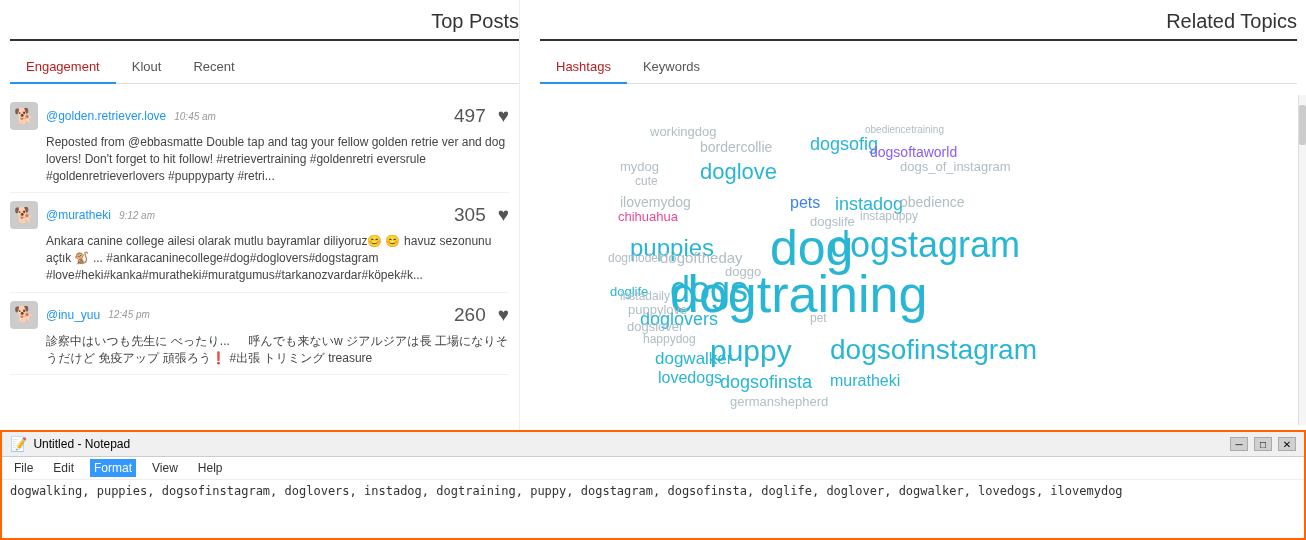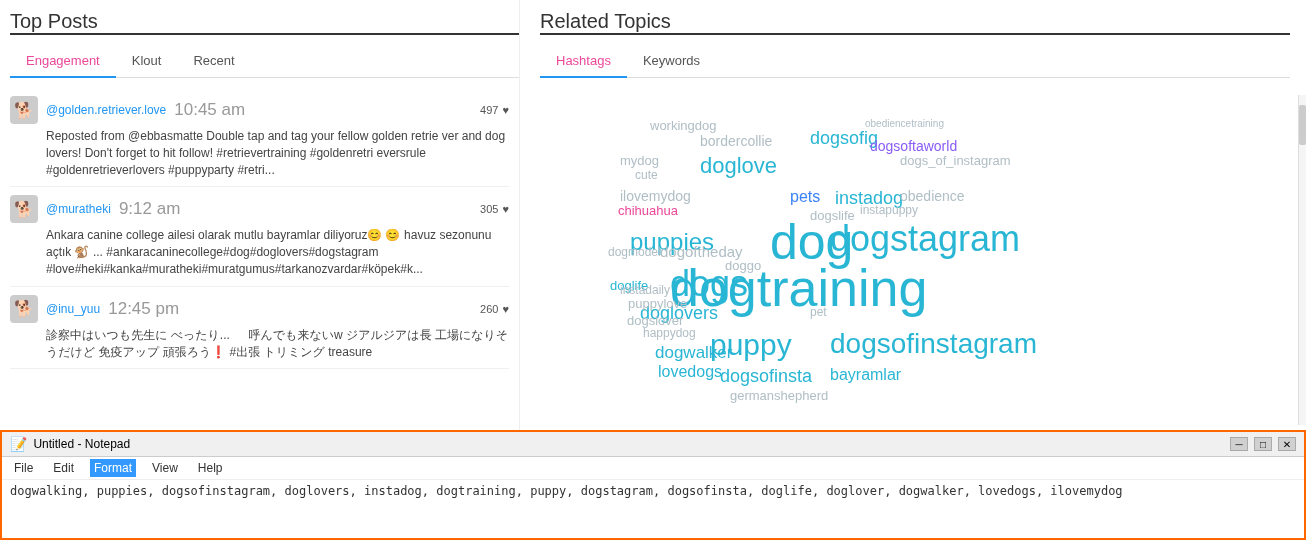--- a/index.html
+++ b/index.html
@@ -23,20 +23,22 @@
     .left-panel {
       width: 520px;
       padding: 10px 0 0 10px;
       border-right: 1px solid #eee;
     }
 
     .section-title {
       font-size: 20px;
       font-weight: 400;
       color: #333;
+      margin-bottom: 6px;
+      text-align: right;
     }
 
     .section-underline {
       height: 2px;
       background: #333;
       width: 100%;
       margin-bottom: 10px;
     }
 
     .tabs {
@@ -48,21 +50,21 @@
     .tab {
       padding: 8px 16px;
       cursor: pointer;
       color: #555;
       font-size: 13px;
       border-bottom: 2px solid transparent;
       margin-bottom: -1px;
     }
 
     .tab.active {
-      color: #ec4899;
+      color: #b91c1c;
       border-bottom: 2px solid #2196f3;
     }
 
     .posts-container {
       overflow-y: auto;
       height: 330px;
     }
 
     .post {
       padding: 8px 0;
@@ -95,46 +97,47 @@
       overflow: hidden;
     }
 
     .post-username {
       color: #2196f3;
       font-size: 12px;
     }
 
     .post-time {
       color: #999;
-      font-size: 17px;
+      font-size: 10px;
+      font-style: italic;
     }
 
     .post-engagement {
       display: flex;
       align-items: flex-end;
-      gap: 4px;
+      gap: 12px;
       color: #555;
-      font-size: 11px;
+      font-size: 19px;
     }
 
     .heart-icon {
       color: #555;
     }
 
     .post-content {
       font-size: 12px;
       color: #444;
       line-height: 1.4;
       margin-left: 36px;
     }
 
     
     .right-panel {
       flex: 1;
-      padding: 10px 16px 0 20px;
+      padding: 10px 9px 0 20px;
     }
 
     .right-tabs {
       display: flex;
       border-bottom: 1px solid #ddd;
       margin-bottom: 10px;
     }
 
     
     .word-cloud {
@@ -349,21 +352,21 @@
         <span class="word" style="font-size: 10px; color: rgb(176, 190, 197); left: 325px; top: 30px;">obediencetraining</span>
         <span class="word" style="font-size: 13px; color: rgb(176, 190, 197); left: 185px; top: 170px;">doggo</span>
         <span class="word" style="font-size: 15px; color: rgb(176, 190, 197); left: 120px; top: 155px;">dogoftheday</span>
         <span class="word" style="font-size: 12px; color: rgb(176, 190, 197); left: 80px; top: 195px;">instadaily</span>
         <span class="word" style="font-size: 13px; color: rgb(176, 190, 197); left: 88px; top: 208px;">puppylove</span>
         <span class="word" style="font-size: 13px; color: rgb(176, 190, 197); left: 87px; top: 225px;">dogslover</span>
         <span class="word" style="font-size: 12px; color: rgb(176, 190, 197); left: 103px; top: 238px;">happydog</span>
         <span class="word" style="font-size: 17px; color: rgb(41, 182, 212); left: 115px; top: 255px;">dogwalker</span>
         <span class="word" style="font-size: 16px; color: rgb(41, 182, 212); left: 118px; top: 275px;">lovedogs</span>
         <span class="word" style="font-size: 18px; color: rgb(41, 182, 212); left: 180px; top: 278px;">dogsofinsta</span>
-        <span class="word" style="font-size: 16px; color: rgb(41, 182, 212); left: 290px; top: 278px;">bayramlar</span>
+        <span class="word" style="font-size: 16px; color: rgb(41, 182, 212); left: 290px; top: 278px;">muratheki</span>
         <span class="word" style="font-size: 13px; color: rgb(176, 190, 197); left: 190px; top: 300px;">germanshepherd</span>
         <span class="word" style="font-size: 13px; color: rgb(176, 190, 197); left: 270px; top: 120px;">dogslife</span>
         <span class="word" style="font-size: 12px; color: rgb(176, 190, 197); left: 320px; top: 115px;">instapuppy</span>
         <span class="word" style="font-size: 12px; color: rgb(176, 190, 197); left: 68px; top: 157px;">dogmodel</span>
         <span class="word" style="font-size: 12px; color: rgb(176, 190, 197); left: 270px; top: 217px;">pet</span>
       </div>
   </div>
 </div>
 
 <div class="notepad-overlay">

